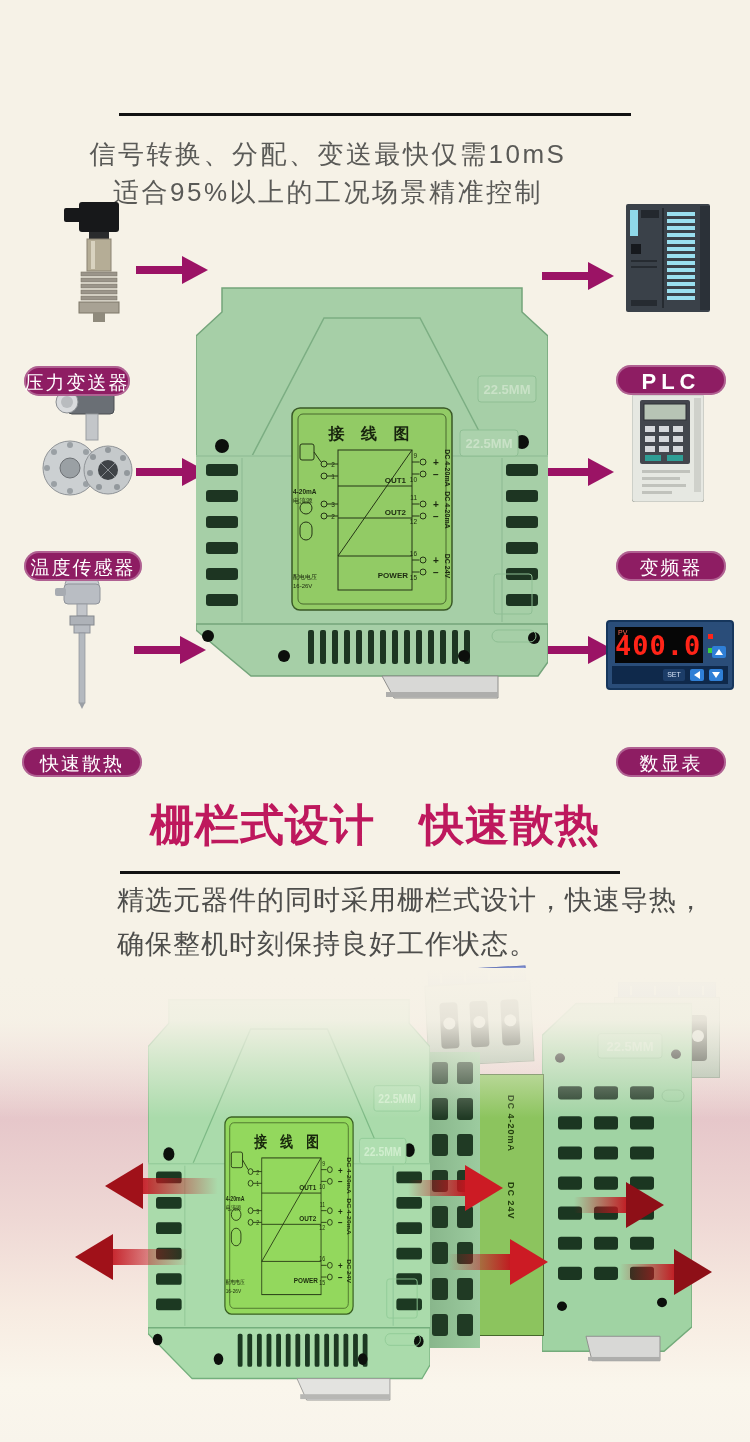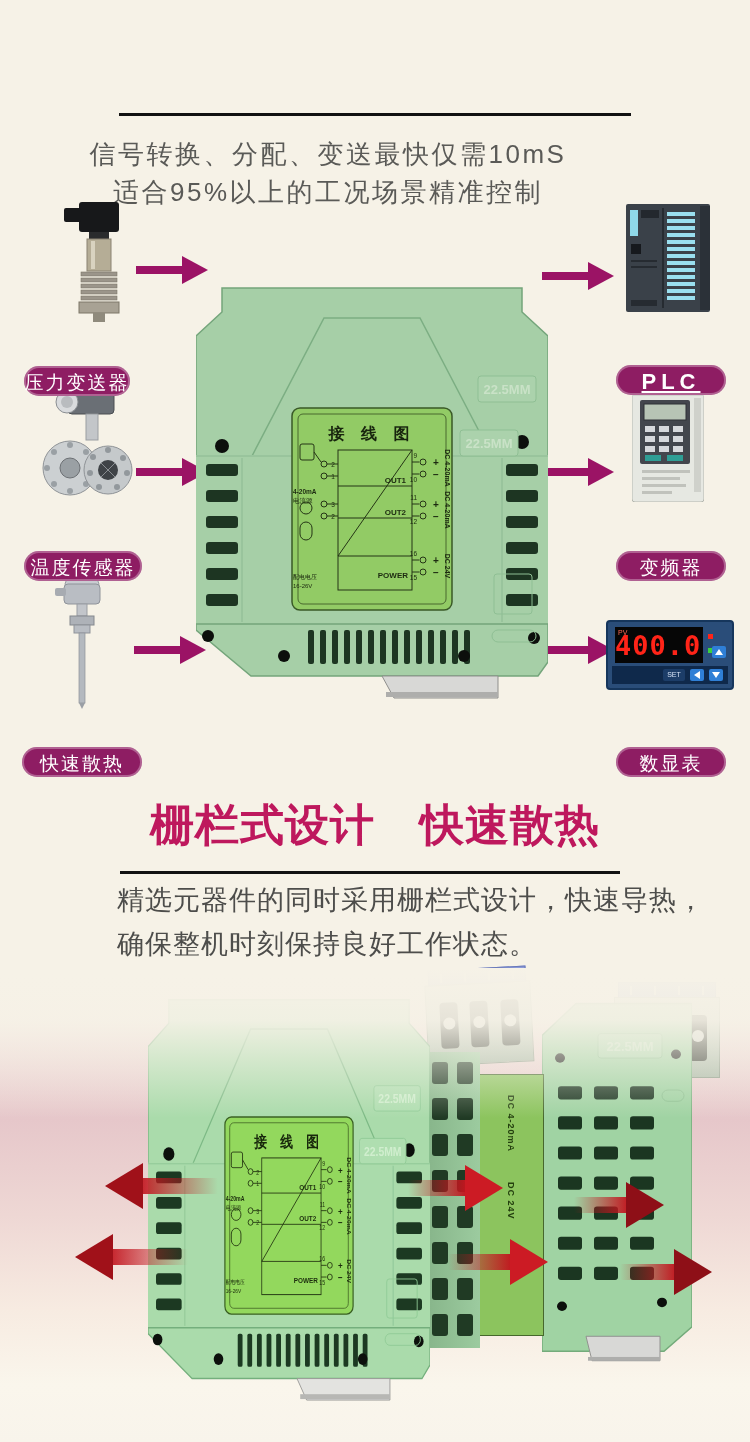--- a/index.html
+++ b/index.html
@@ -425,21 +425,21 @@
         <span class="btn-set">SET</span>
         <span class="btn-b">
             <span class="tri-left"></span>
           </span>
         <span class="btn-b">
             <span class="tri-down"></span>
           </span>
       </div>
     </div>
 
-    <div class="pill plc" style="left:616px;top:122px;width:110px;text-decoration:underline;">
+    <div class="pill plc" style="left:616px;top:122px;width:110px;">
       <span>PLC</span>
     </div>
     <div class="pill" style="left:616px;top:308px;width:110px;">
       <span>变频器</span>
     </div>
     <div class="pill" style="left:616px;top:504px;width:110px;">
       <span>数显表</span>
     </div>
   </div>
 

